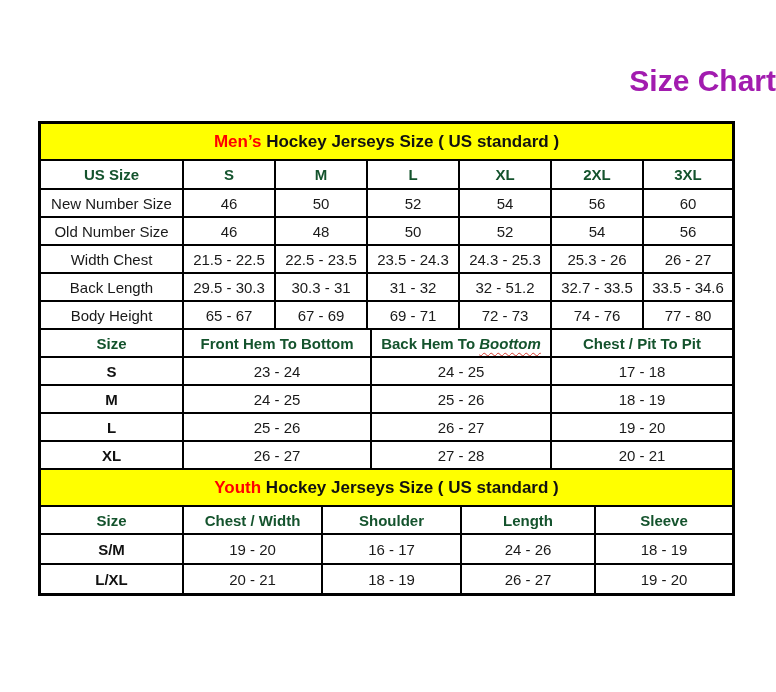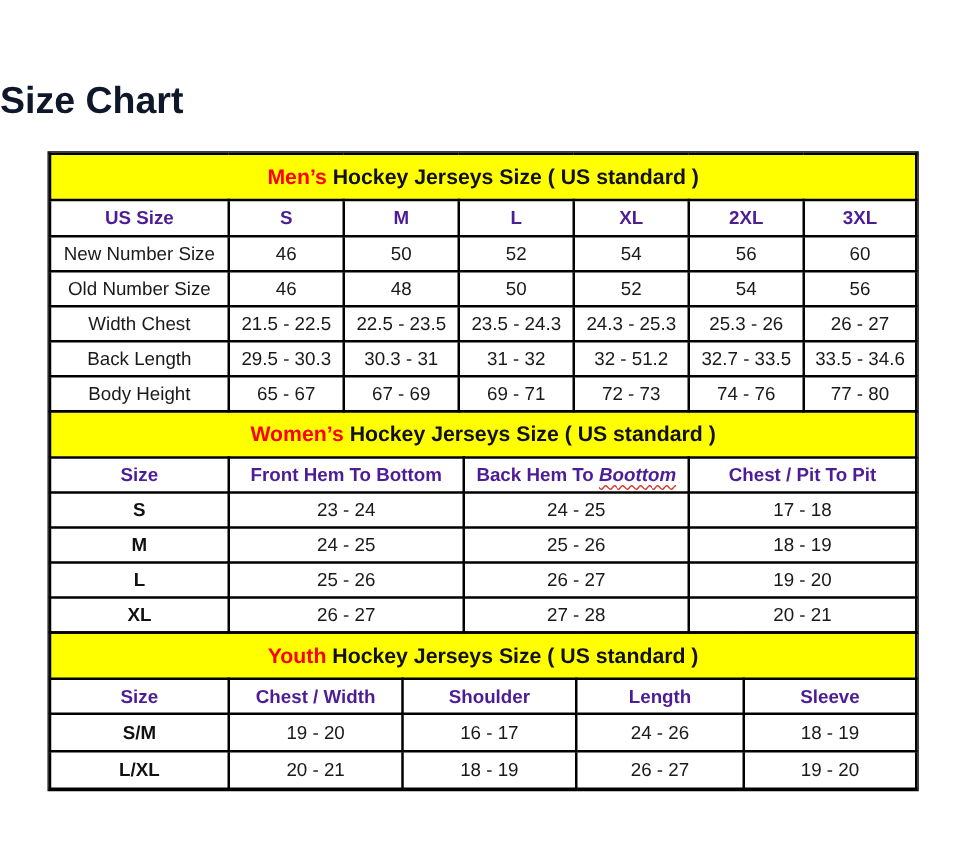--- a/index.html
+++ b/index.html
@@ -1,34 +1,34 @@
 <!DOCTYPE html>
 <html><head>
 <meta charset="utf-8">
 <style>
   * { margin: 0; padding: 0; box-sizing: border-box; }
   html, body { width: 776px; height: 692px; background: #ffffff; overflow: hidden; position: relative;
     font-family: "Liberation Sans", sans-serif; }
   .page-title {
     position: absolute; top: 64px; left: 0; width: 776px;
-    text-align: left; font-size: 30px; font-weight: bold; color: #0f172a;
+    text-align: right; font-size: 30px; font-weight: bold; color: #a21caf;
     letter-spacing: 0px;
   }
   .chart-wrap {
     position: absolute; left: 38px; top: 121px; width: 697px;
     border: 1px solid #000;
   }
   table { border-collapse: collapse; width: 100%; table-layout: fixed; }
   table + table { margin-top: -2px; }
   td, th {
     border: 2px solid #000; text-align: center; vertical-align: middle;
     font-size: 15px; color: #1a1a1a; padding: 0 2px; height: 28px;
     overflow: hidden; white-space: nowrap;
   }
-  th { font-weight: bold; color: #4c1d95; }
+  th { font-weight: bold; color: #14532d; }
   tr.section-row td {
     background: #ffff00; height: 37px; font-size: 17px; font-weight: bold; color: #111;
   }
   tr.section-row .hl { color: #ff0000; }
   table.men tr.head-row th { height: 29px; }
   table.men td.rowlabel { font-weight: normal; }
   table.women td.rowlabel, table.youth td.rowlabel { font-weight: bold; color: #111; }
   table.youth tr.data-row td { height: 30px; }
   .squiggle {
     text-decoration-line: underline;
@@ -118,23 +118,20 @@
   </table>
 
   <table class="women">
     <colgroup>
       <col style="width:143px">
         <col style="width:188px">
         <col style="width:180px">
         <col>
     </colgroup>
     <tbody>
-      <tr class="section-row">
-        <td colspan="4"><span class="hl">Women’s</span><span> Hockey Jerseys Size ( US standard )</span></td>
-      </tr>
       <tr class="head-row">
         <th>Size</th>
         <th>Front Hem To Bottom</th>
         <th><span>Back Hem To</span>&nbsp;<span class="squiggle">Boottom</span></th>
         <th>Chest / Pit To Pit</th>
       </tr>
       <tr class="data-row">
         <td class="rowlabel">S</td>
         <td>23 - 24</td>
         <td>24 - 25</td>

